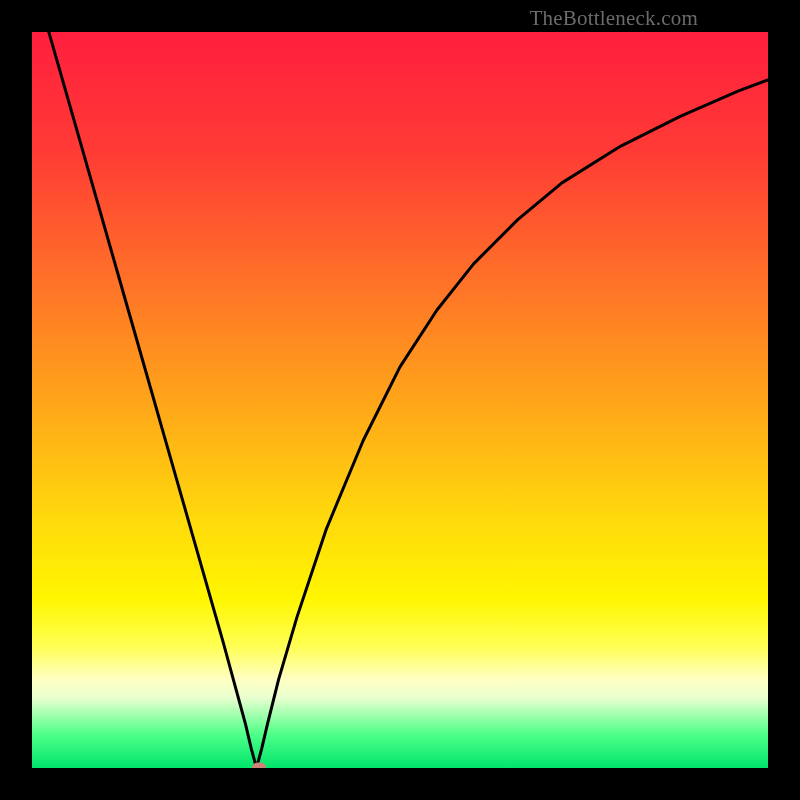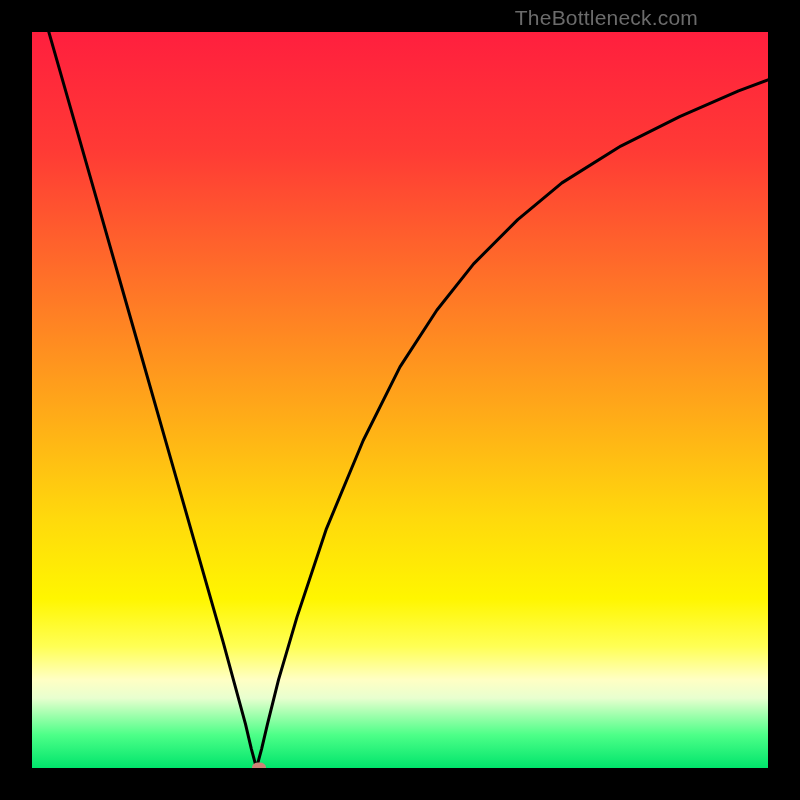--- a/index.html
+++ b/index.html
@@ -11,20 +11,21 @@
     overflow: hidden;
     font-family: Arial, Helvetica, sans-serif;
   }
   .frame {
     position: absolute;
     left: 0;
     top: 0;
     width: 712px;
     height: 800px;
     background: #000;
+    font-family: Liberation Serif, serif;
   }
   .plot-area {
     position: absolute;
     left: 32px;
     top: 32px;
     width: 736px;
     height: 736px;
     overflow: hidden;
   }
   .gradient {

